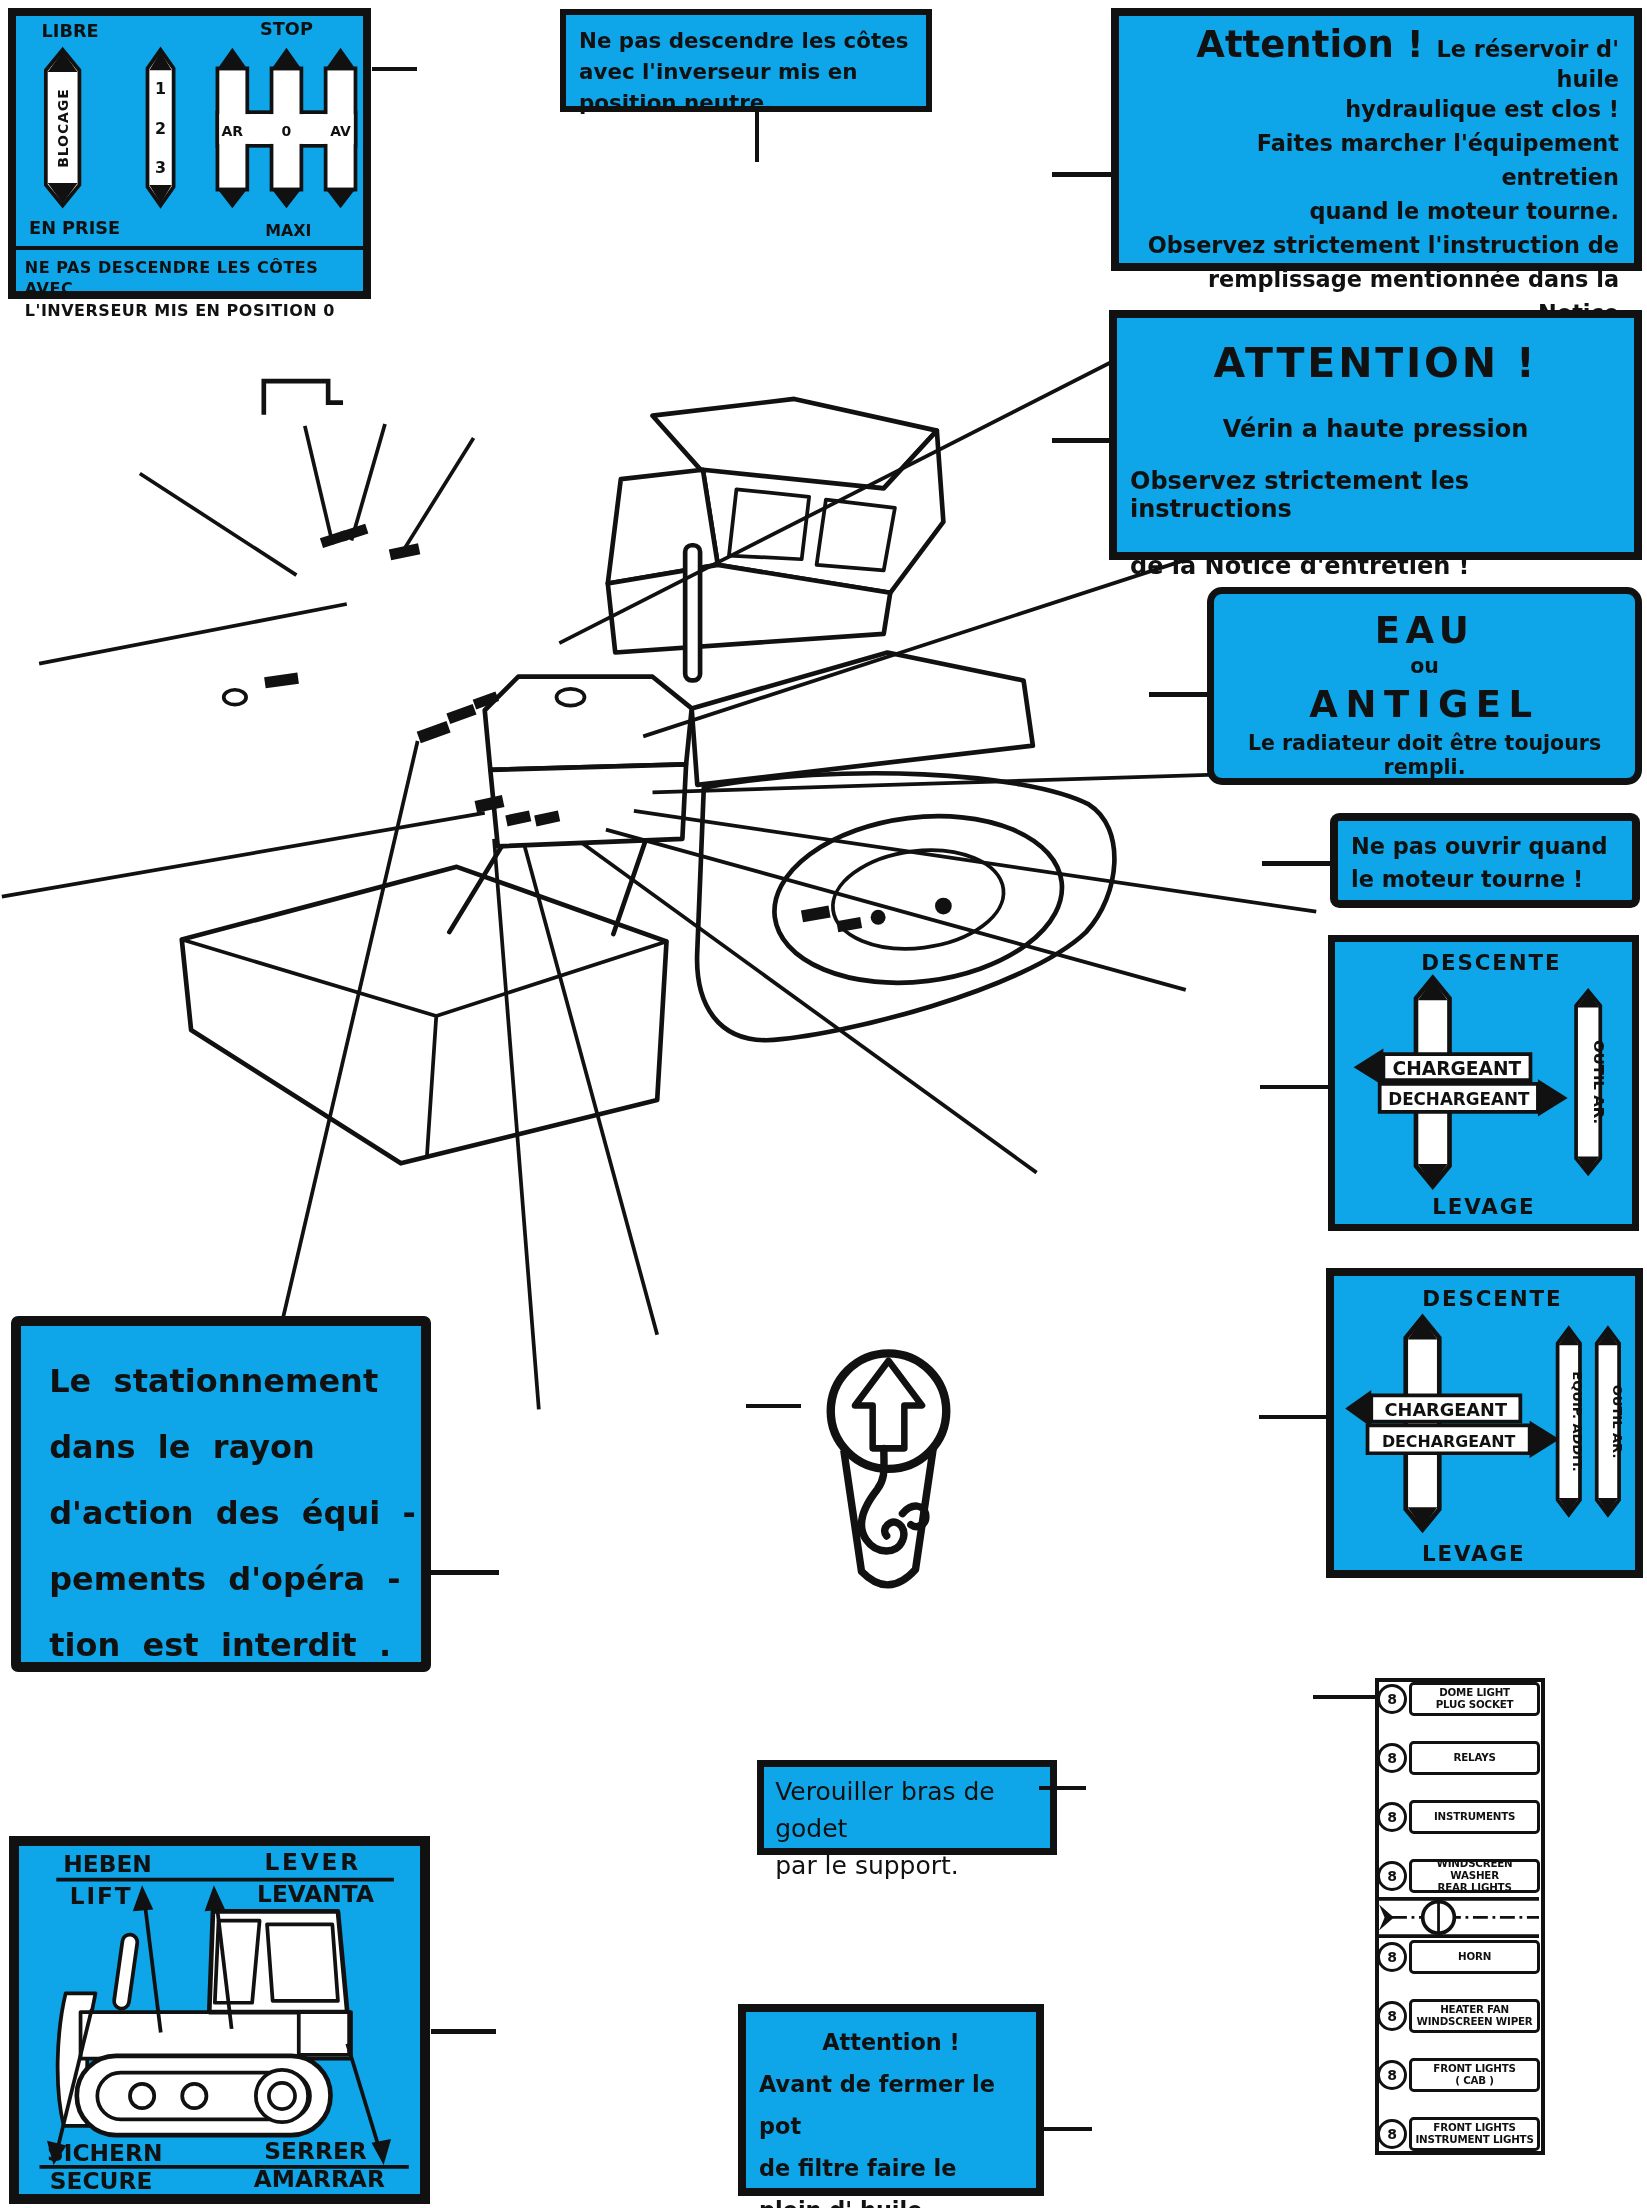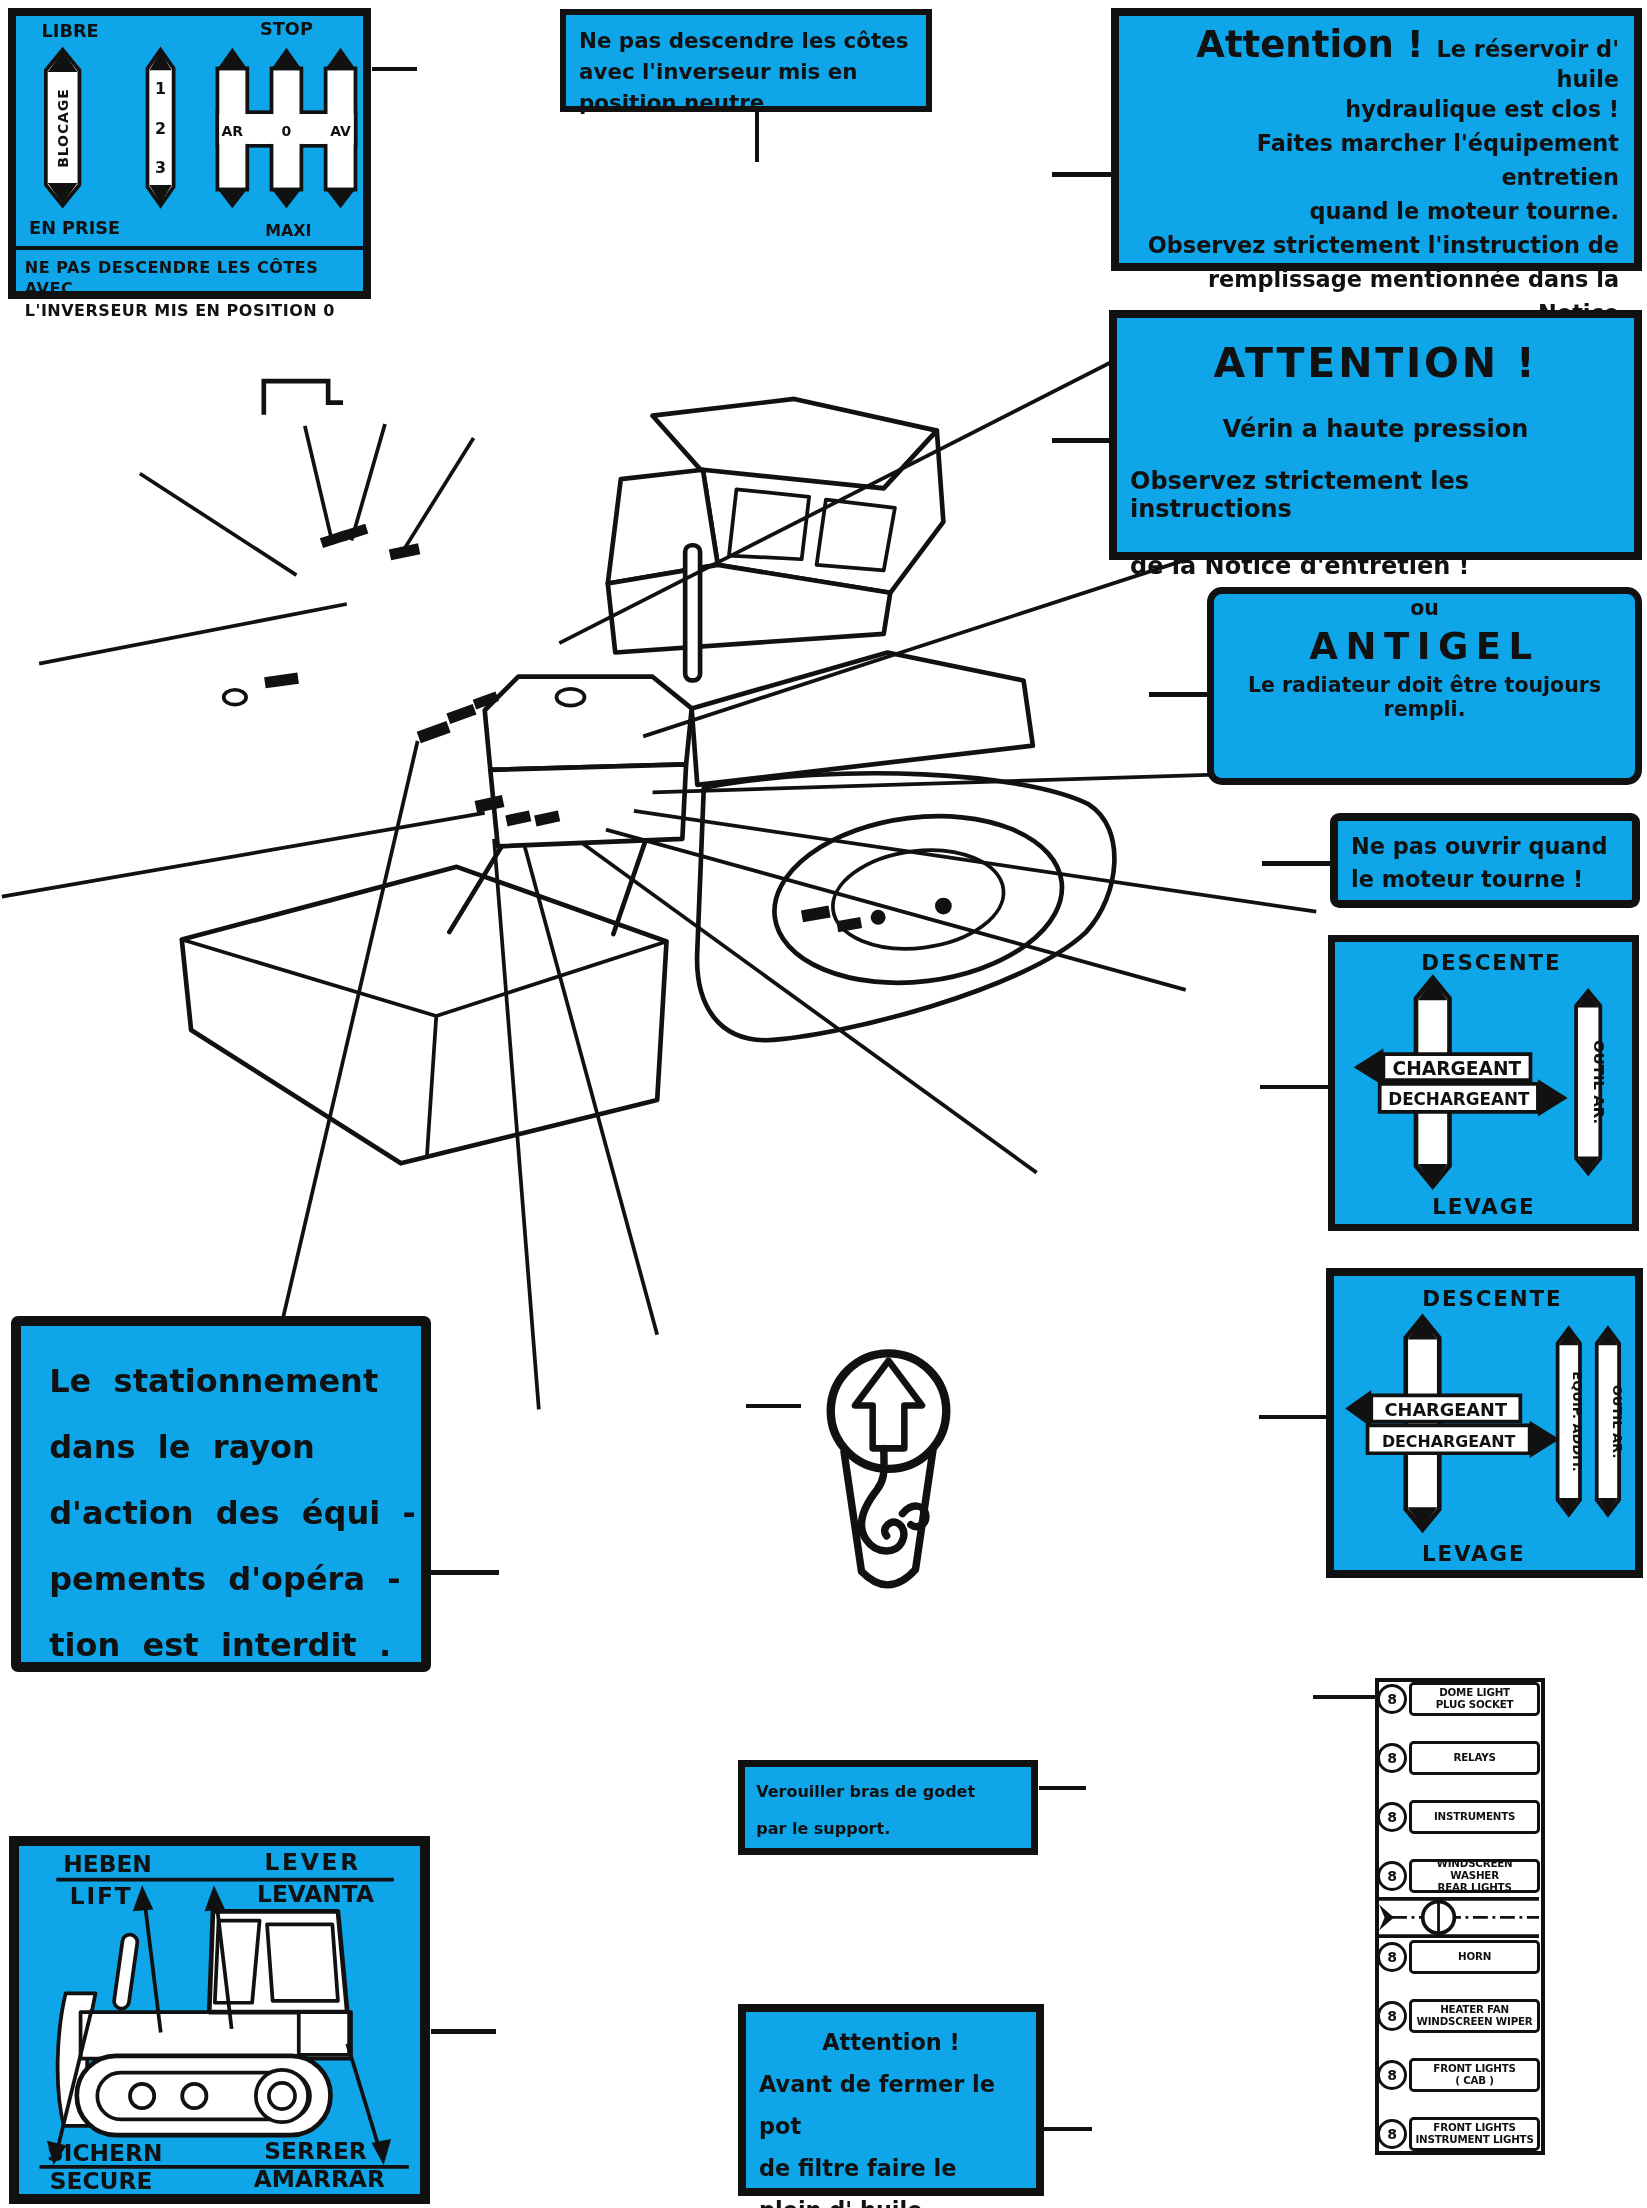--- a/index.html
+++ b/index.html
@@ -24,21 +24,21 @@
   .verin .l1{font-size:24px;margin-top:28px;}
   .verin .l2{font-size:24px;margin-top:24px;text-align:left;padding-left:13px;}
   .verin .l3{font-size:24px;margin-top:29px;text-align:left;padding-left:13px;}
   .eau{text-align:center;font-weight:bold;border-radius:15px;}
   .eau .l1{font-size:37px;letter-spacing:5.6px;margin-top:15px;}
   .eau .l2{font-size:20.5px;margin-top:1.9px;}
   .eau .l3{font-size:37px;letter-spacing:7.5px;margin-top:5px;}
   .eau .l4{font-size:20.5px;margin-top:5.6px;}
   .ouvrir{font-size:22.4px;font-weight:bold;line-height:33px;padding:9.3px 13px;border-radius:9.3px;}
   .stationnement{font-size:32px;font-weight:bold;line-height:66px;padding:22.4px 0 0 28px;word-spacing:11.2px;border-radius:7px;}
-  .verouiller{font-size:16px;font-weight:bold;line-height:37px;padding:5.6px 11.2px;}
+  .verouiller{font-size:25px;font-weight:normal;line-height:37px;padding:5.6px 11.2px;margin-left:19px;}
   .filtre{font-size:22.4px;font-weight:bold;line-height:42px;padding:9.3px 13px;}
   .filtre .c{text-align:center;}
   
   .fuse{position:absolute;box-sizing:border-box;border:4.7px solid #111;background:#fff;}
   .fuse-row{display:flex;align-items:center;height:34px;box-sizing:border-box;}
   .fuse-gap{height:25px;}
   .fuse-circle{width:24px;height:24px;border:3.7px solid #111;border-radius:50%;flex:0 0 auto;
                margin-left:-1.9px;display:flex;align-items:center;justify-content:center;
                font-size:14px;font-weight:bold;background:#fff;}
   .fuse-box{flex:1;margin-left:1.9px;margin-right:0.9px;border:3.7px solid #111;border-radius:4.7px;height:34px;
@@ -181,20 +181,21 @@
 
   <div class="lbl verin" style="left:1109px;top:310px;width:533px;height:250px;border-width:8.4px;">
     <div class="ttl">ATTENTION !</div>
     <div class="l1">Vérin  a  haute  pression</div>
     <div class="l2">Observez strictement les instructions</div>
     <div class="l3">de  la  Notice   d'entretien !</div>
   </div>
   <div class="lead" style="left:1052px;top:438px;width:58px;height:4.7px;"></div>
 
   <div class="lbl eau" style="left:1207px;top:587px;width:435px;height:198px;">
+    <div class="l1">EAU</div>
     <div class="l2">ou</div>
     <div class="l3">ANTIGEL</div>
     <div class="l4">Le radiateur doit être toujours rempli.</div>
   </div>
   <div class="lead" style="left:1149px;top:692px;width:59px;height:4.7px;"></div>
 
   <div class="lbl ouvrir" style="left:1330px;top:813px;width:310px;height:95px;border-width:8.4px;">
     <div>Ne pas ouvrir  quand</div>
     <div>le  moteur  tourne !</div>
   </div>

